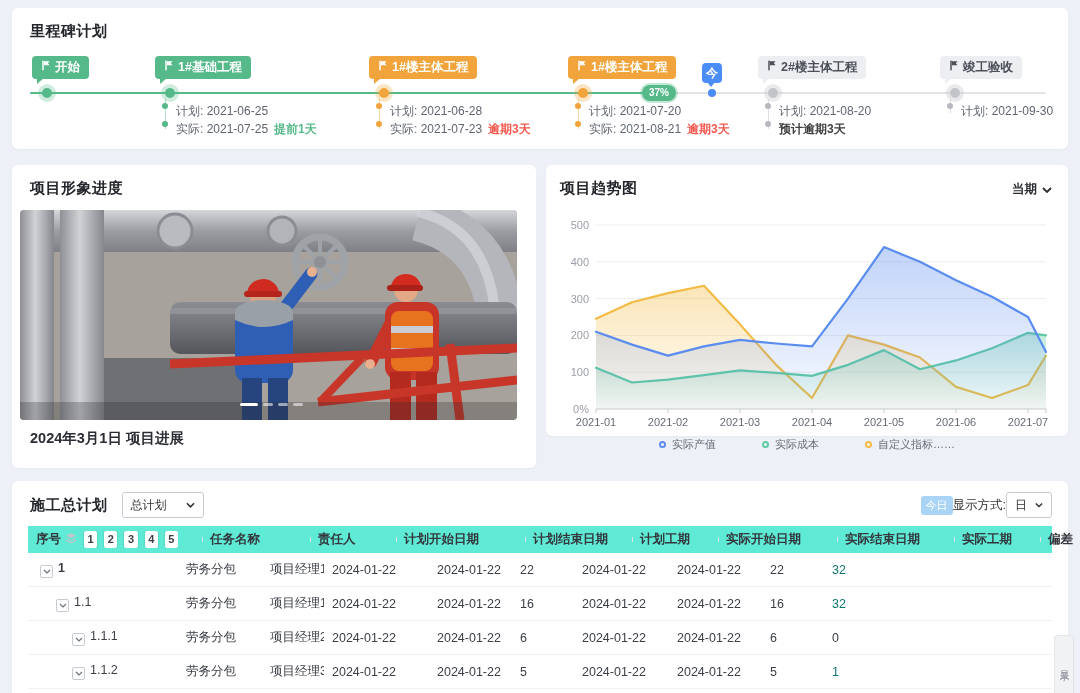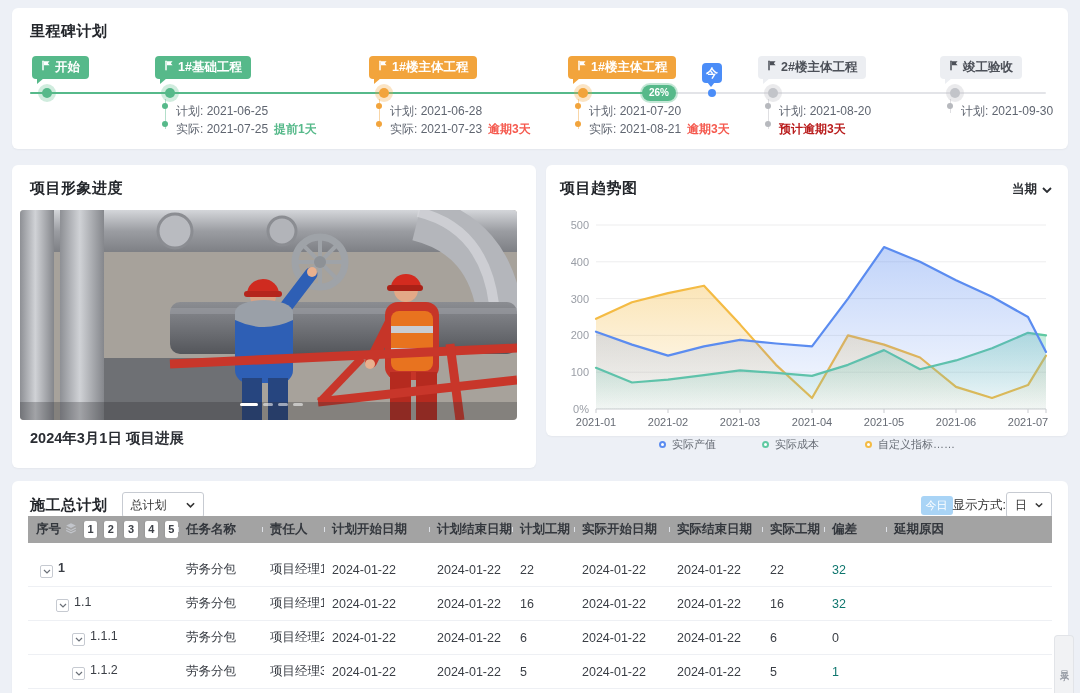--- a/index.html
+++ b/index.html
@@ -58,22 +58,22 @@
   .lg-item { display: flex; align-items: center; gap: 6px; font-size: 11px; color: #666b74; }
   .lg-mark { width: 7px; height: 7px; border-radius: 50%; border: 2.5px solid #000; background: #fff; }
 
   
   #t-title-row { position: absolute; left: 18px; top: 11px; display: flex; align-items: center; gap: 14px; }
   .sel-box { display: flex; align-items: center; justify-content: space-between; gap: 8px; height: 26px;
              border: 1px solid #c7cbd2; border-radius: 3px; background: #fff; padding: 0 8px; font-size: 12px; color: #333; cursor: pointer; }
   #t-right-cluster { position: absolute; right: 16px; top: 11px; display: flex; align-items: center; }
   #today-tag { background: #a9d4f6; color: #fff; font-size: 11px; border-radius: 3px; padding: 2px 5px; }
   #display-label { font-size: 12.5px; color: #333; }
-  #t-head { position: absolute; left: 16px; top: 35px; width: 1024px; height: 27px; display: grid; align-items: center;
-            background: #a3a3a3; font-size: 12.5px; font-weight: bold; color: #33373d; }
+  #t-head { position: absolute; left: 16px; top: 45px; width: 1024px; height: 27px; display: grid; align-items: center;
+            background: #5eead4; font-size: 12.5px; font-weight: bold; color: #33373d; gap: 24px; }
   .th { position: relative; padding-left: 8px; display: flex; align-items: center; gap: 4px; white-space: nowrap; overflow: hidden; }
   .th:not(:first-child)::before { content: ''; position: absolute; left: 0; top: 6px; bottom: 6px; width: 1px; background: #dde0e6; }
   .lvl-btn { display: inline-block; width: 14px; height: 17px; line-height: 17px; text-align: center; background: #fff;
              border-radius: 2px; box-shadow: 0 0 2px rgba(0,0,0,.22); font-size: 11px; font-weight: bold; color: #3c4047; margin-left: 3px; cursor: pointer; }
   #t-body { position: absolute; left: 16px; top: 72px; width: 1024px; }
   .tr { display: grid; align-items: center; height: 34px; border-bottom: 1px solid #eef0f4; font-size: 12.5px; color: #3a3e45; }
   .td { padding-left: 8px; white-space: nowrap; overflow: hidden; }
   .expand-box { display: inline-flex; align-items: center; justify-content: center; width: 13px; height: 13px;
                 border: 1px solid #c6cad1; border-radius: 2px; background: #fff; margin-right: 5px; vertical-align: -2px; cursor: pointer; }
   .dev-red { color: #0f766e; }
@@ -172,39 +172,39 @@
         </div>
         <div class="ms-node gray" style="left: 756px;"></div>
         <div class="ms-conn gray" style="left: 756px; height: 30px;"></div>
         <div class="ms-details" style="left: 753px;">
           <div class="ms-detail-row">
             <span class="ms-dot gray"></span>
             <span>计划: 2021-08-20</span>
           </div>
           <div class="ms-detail-row">
             <span class="ms-dot gray"></span>
-            <span style="color: #b91c1c; font-weight: bold;">预计逾期3天</span>
+            <span style="color: #404040; font-weight: bold;">预计逾期3天</span>
           </div>
         </div>
         <div class="ms-badge gray" style="left: 928px;">
           <span class="flag"><svg width="10" height="11" viewBox="0 0 10 11">
               <path d="M2 1.2v8.6" stroke="currentColor" stroke-width="1.5" stroke-linecap="round" fill="none"></path>
               <path d="M3 1.2h5.6L6.8 3.2l1.8 2H3z" fill="currentColor"></path>
             </svg></span>
           <span>竣工验收</span>
         </div>
         <div class="ms-node gray" style="left: 938px;"></div>
         <div class="ms-conn gray" style="left: 938px; height: 14px;"></div>
         <div class="ms-details" style="left: 935px;">
           <div class="ms-detail-row">
             <span class="ms-dot gray"></span>
             <span>计划: 2021-09-30</span>
           </div>
         </div>
-        <div id="progress-pill">26%</div>
+        <div id="progress-pill">37%</div>
       <div id="today-badge">今</div>
       <div id="today-dot"></div>
     </div>
   </div>
 
   <div class="card" id="card-photo">
     <div class="card-title" style="left:18px; top:14px;">项目形象进度</div>
     <div id="photo-wrap">
       <svg width="497" height="210" viewBox="0 0 497 210">
         <defs>

